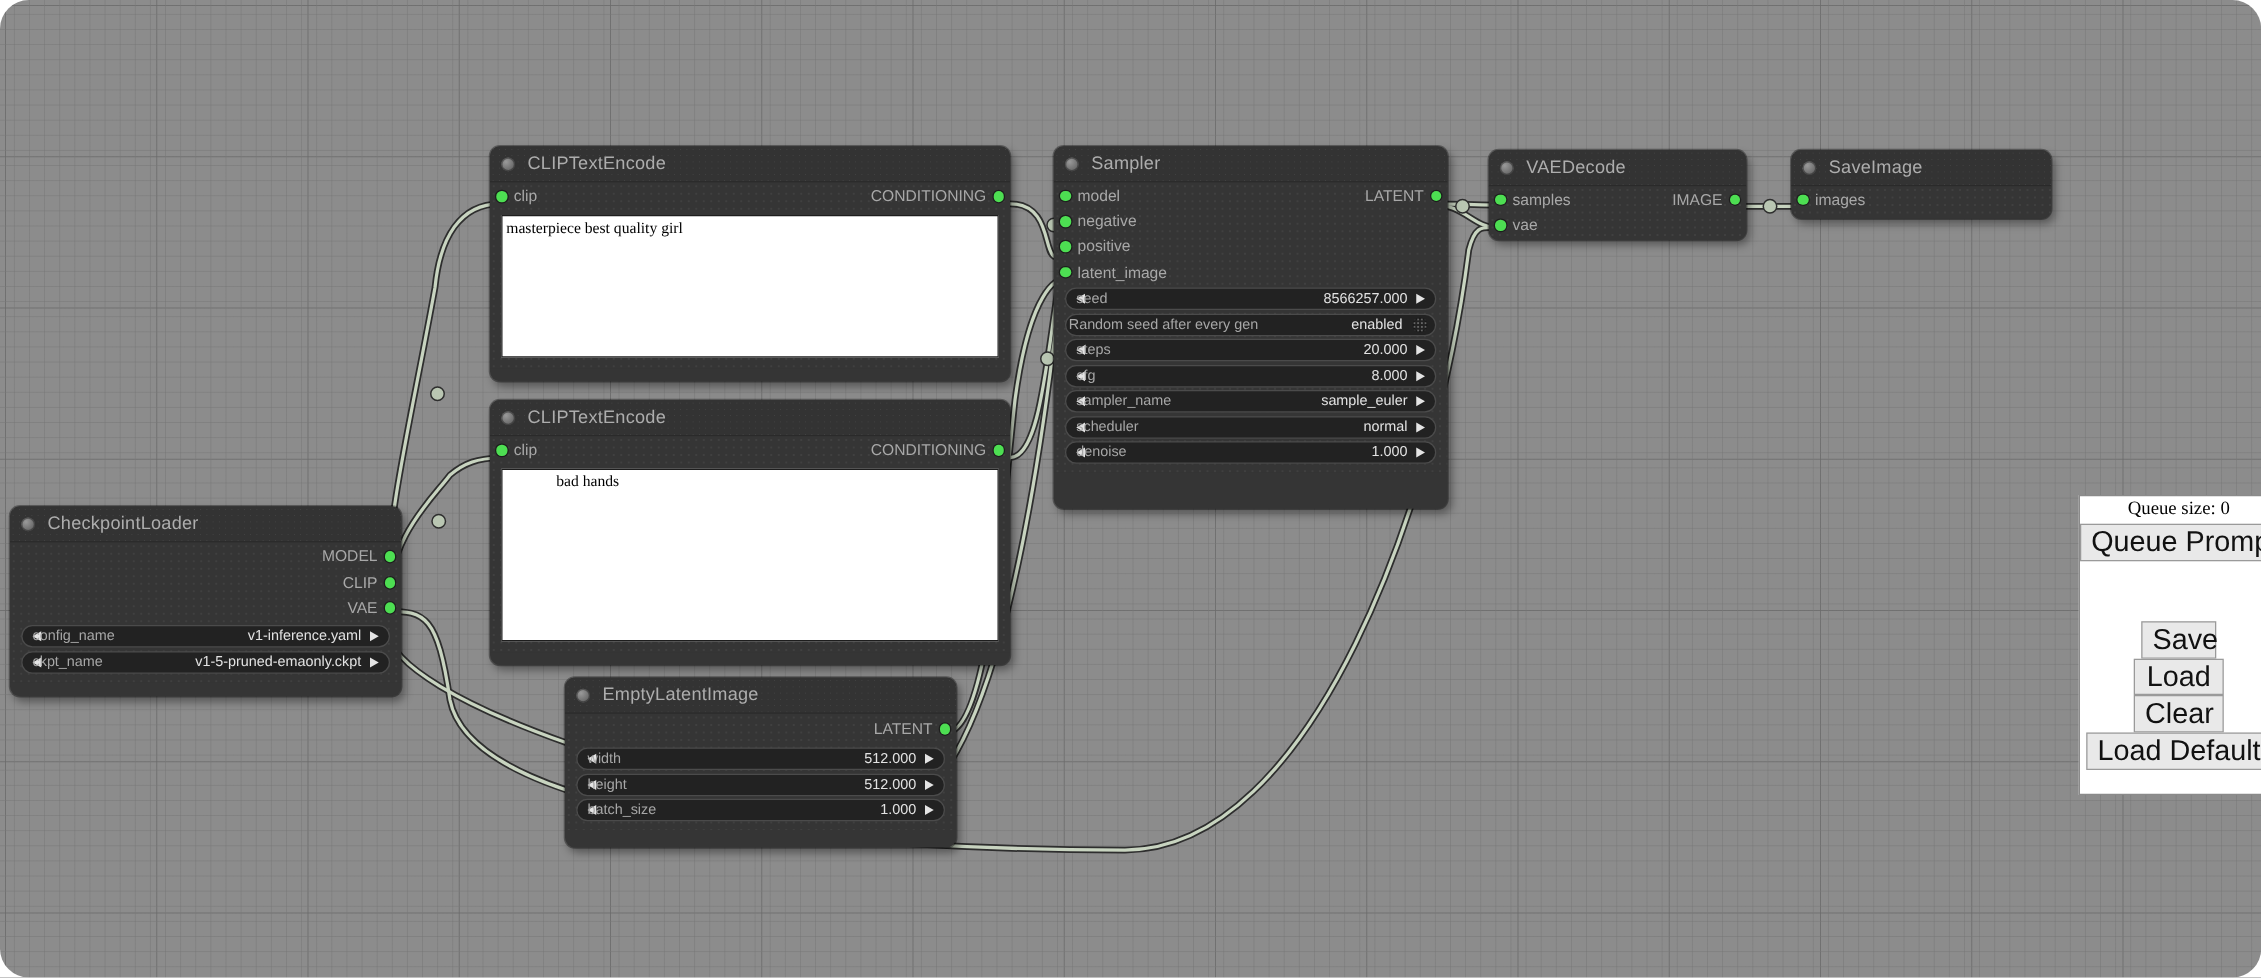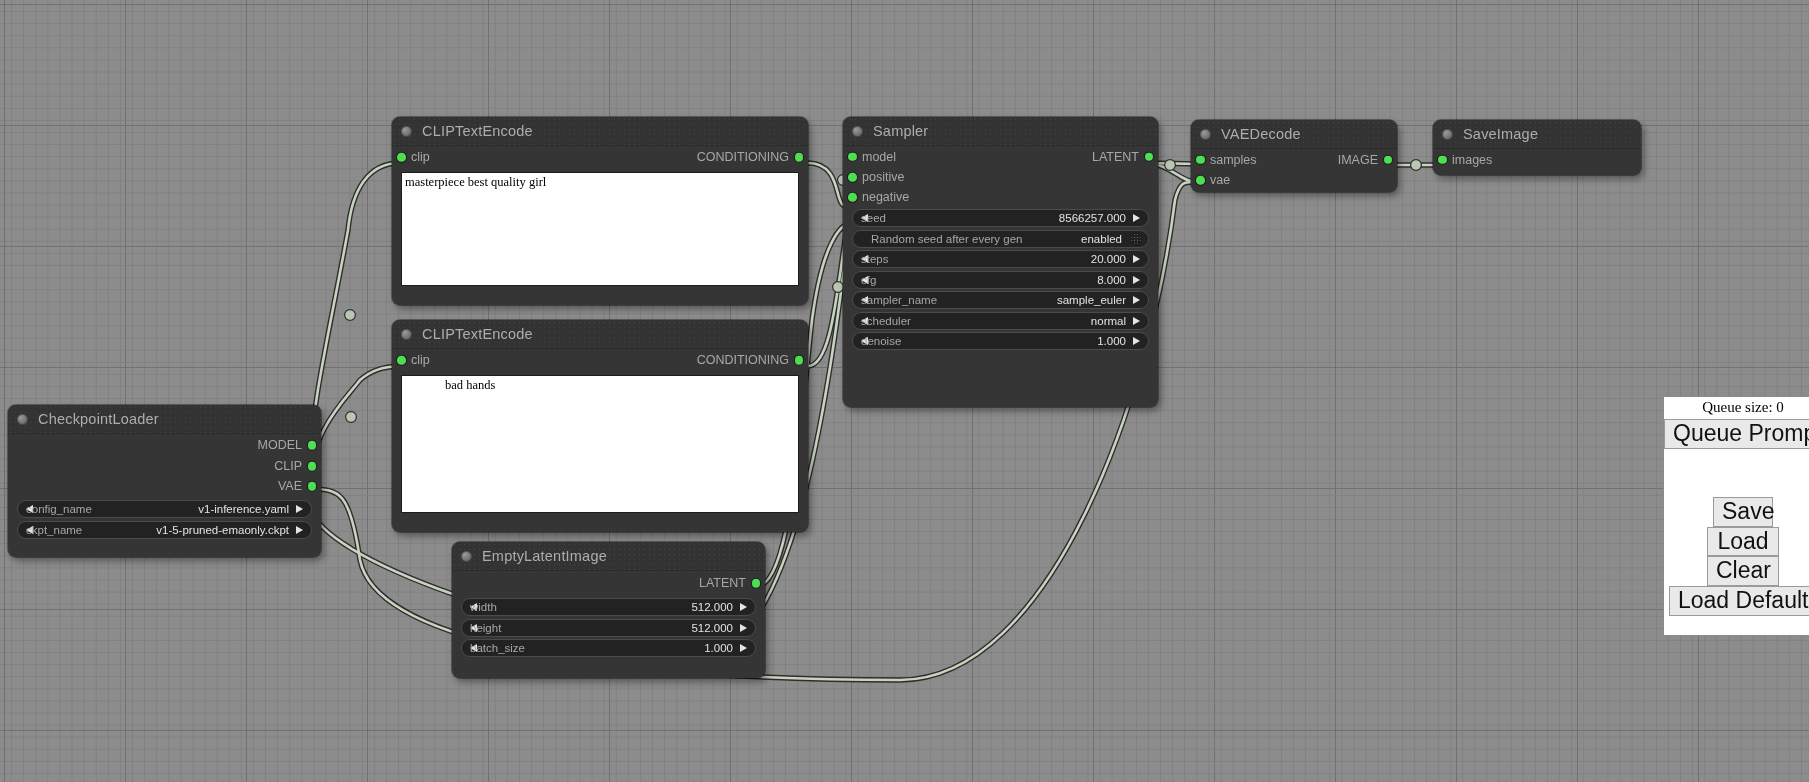--- a/index.html
+++ b/index.html
@@ -12,20 +12,21 @@
     position: relative;
     width: 1809px; height: 782px;
     background-color: #8c8c8c;
     background-image:
       linear-gradient(to right, rgba(120,120,120,.55) 1px, transparent 1px),
       linear-gradient(to bottom, rgba(120,120,120,.55) 1px, transparent 1px),
       linear-gradient(to right, rgba(108,108,108,.85) 1px, transparent 1px),
       linear-gradient(to bottom, rgba(108,108,108,.85) 1px, transparent 1px);
     background-size: 12.1px 12.1px, 12.1px 12.1px, 121px 121px, 121px 121px;
     background-position: -1px -1px, -1px -1px, 4px 4px, 4px 4px;
+    border-radius: 23px;
   }
   #links { position: absolute; left: 0; top: 0; width: 1809px; height: 782px; }
 
   
   .node {
     position: absolute;
     background: #353535;
     border-radius: 8px;
     box-shadow: 0 0 0 1px rgba(0,0,0,.35), 3px 4px 7px rgba(0,0,0,.38);
     overflow: hidden;
@@ -81,21 +82,21 @@
     margin: 2.5px 9px 0 9px;
     border-radius: 9px;
     background: #222222;
     border: 1px solid #4b4b4b;
     display: flex; align-items: center;
   }
   .widget .wlabel {
     position: absolute; left: 8px; top: 50%; transform: translateY(-50%);
     font-size: 11.5px; color: #a7a7a7; white-space: nowrap;
   }
-  .widget .wlabel.noarrow { left: 18px; }
+  .widget .wlabel.noarrow { left: 2px; }
   .widget .wvalue {
     position: absolute; right: 22px; top: 50%; transform: translateY(-50%);
     font-size: 11.5px; color: #e2e2e2; white-space: nowrap;
   }
   .widget .wvalue.toggle { right: 26px; }
   .arrow {
     position: absolute; top: 50%; transform: translateY(-50%);
     width: 0; height: 0;
     border-top: 4.5px solid transparent;
     border-bottom: 4.5px solid transparent;
@@ -228,25 +229,29 @@
     </div>
     <div class="node-body">
       <div class="slot" style="height:21px;">
         <span class="slot-pip in"></span>
         <span class="slot-label in">model</span>
         <span class="slot-pip out"></span>
         <span class="slot-label out">LATENT</span>
       </div>
       <div class="slot" style="height:20px;">
         <span class="slot-pip in"></span>
+        <span class="slot-label in">negative</span>
+      </div>
+      <div class="slot" style="height:20px;">
+        <span class="slot-pip in"></span>
         <span class="slot-label in">positive</span>
       </div>
-      <div class="slot" style="height:20px;">
-        <span class="slot-pip in"></span>
-        <span class="slot-label in">negative</span>
+      <div class="slot" style="height:21px;">
+        <span class="slot-pip in"></span>
+        <span class="slot-label in">latent_image</span>
       </div>
 
       <div class="widget" style="height:18px; margin-top:2px;">
         <span class="arrow left"></span>
         <span class="wlabel">seed</span>
         <span class="wvalue">8566257.000</span>
         <span class="arrow right"></span>
       </div>
       <div class="widget" style="height:18px;">
         <span class="wlabel noarrow">Random seed after every gen</span>

